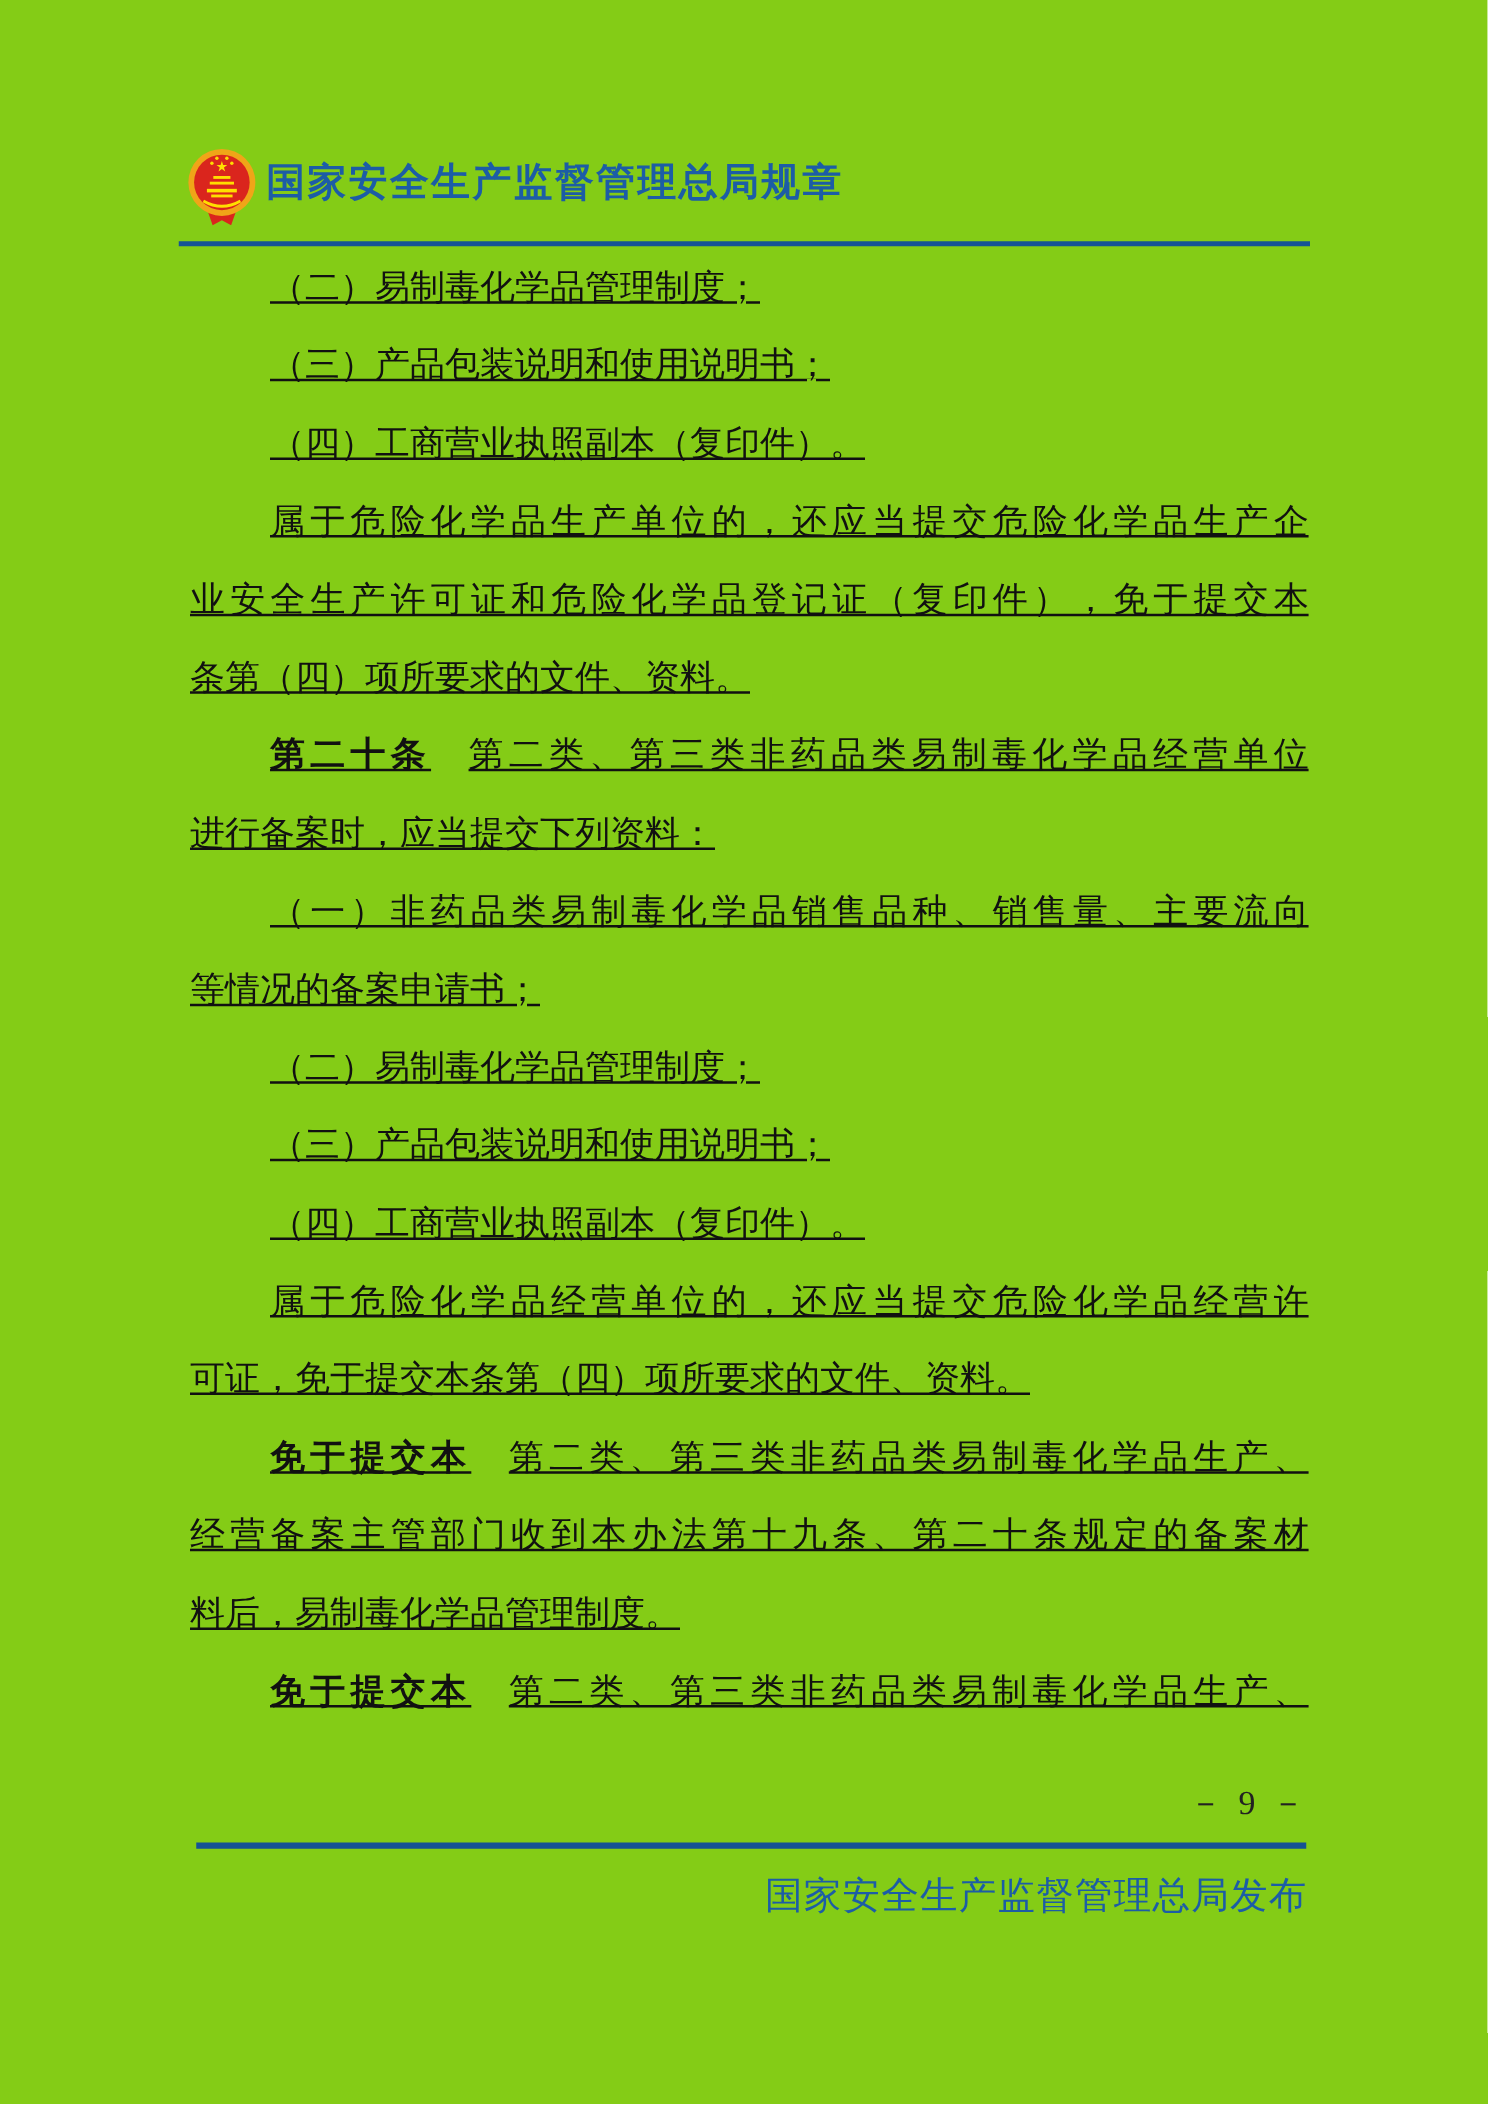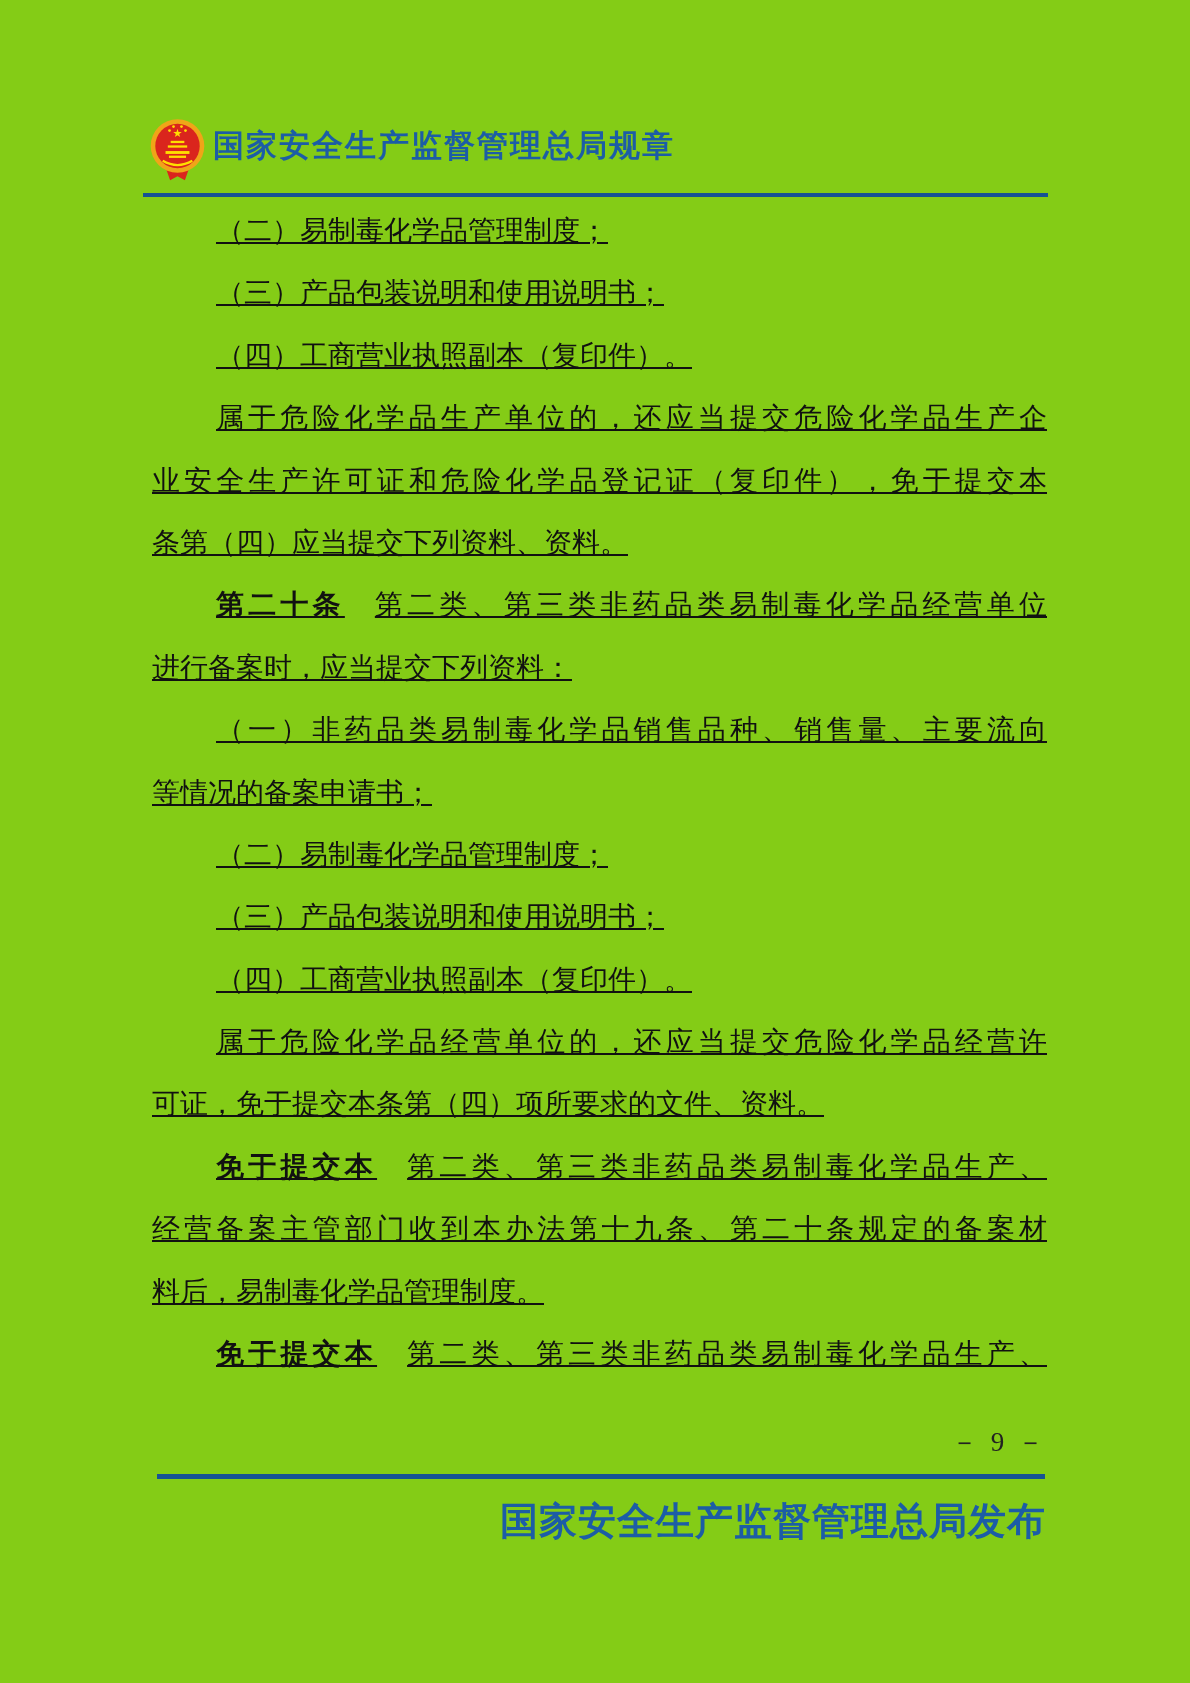--- a/index.html
+++ b/index.html
@@ -25,21 +25,21 @@
     font-size:28px;color:var(--text-black);text-decoration:underline;
   }
   .text-line{height:62.4px;line-height:62.4px;white-space:nowrap;overflow:hidden;}
   .text-line.indent{padding-left:64px;}
   .text-line.justify{white-space:normal;text-align:justify;text-align-last:justify;}
   .article-head{font-weight:bold;margin-right:30px;}
   
   .page-number{position:absolute;top:1424px;right:143px;font-size:27px;color:#222;letter-spacing:3px;white-space:nowrap;}
   .footer-rule{position:absolute;left:157px;top:1474px;width:888px;height:5px;background:var(--rule-blue);}
   .footer-publisher{
-    position:absolute;right:144px;top:1496px;font-size:38px;font-weight:bold;
+    position:absolute;right:144px;top:1496px;font-size:30px;font-weight:normal;
     color:var(--accent-blue);letter-spacing:1px;white-space:nowrap;
   }
 </style>
 </head>
 <body>
 
 <div class="page">
 
   <div>
     <svg class="emblem" viewBox="0 0 100 120" aria-hidden="true">
@@ -60,21 +60,21 @@
     <div class="header-title">国家安全生产监督管理总局规章</div>
     <div class="header-rule"></div>
   </div>
 
   <div class="body-text" id="body-lines">
       <div class="text-line indent"><span>（二）易制毒化学品管理制度；</span></div>
       <div class="text-line indent"><span>（三）产品包装说明和使用说明书；</span></div>
       <div class="text-line indent"><span>（四）工商营业执照副本（复印件）。</span></div>
       <div class="text-line indent justify"><span>属于危险化学品生产单位的，还应当提交危险化学品生产企</span></div>
       <div class="text-line justify"><span>业安全生产许可证和危险化学品登记证（复印件），免于提交本</span></div>
-      <div class="text-line"><span>条第（四）应当提交下列资料、资料。</span></div>
+      <div class="text-line"><span>条第（四）项所要求的文件、资料。</span></div>
       <div class="text-line indent justify"><span class="article-head">第二十条</span><span>第二类、第三类非药品类易制毒化学品经营单位</span></div>
       <div class="text-line"><span>进行备案时，应当提交下列资料：</span></div>
       <div class="text-line indent justify"><span>（一）非药品类易制毒化学品销售品种、销售量、主要流向</span></div>
       <div class="text-line"><span>等情况的备案申请书；</span></div>
       <div class="text-line indent"><span>（二）易制毒化学品管理制度；</span></div>
       <div class="text-line indent"><span>（三）产品包装说明和使用说明书；</span></div>
       <div class="text-line indent"><span>（四）工商营业执照副本（复印件）。</span></div>
       <div class="text-line indent justify"><span>属于危险化学品经营单位的，还应当提交危险化学品经营许</span></div>
       <div class="text-line"><span>可证，免于提交本条第（四）项所要求的文件、资料。</span></div>
       <div class="text-line indent justify"><span class="article-head">免于提交本</span><span>第二类、第三类非药品类易制毒化学品生产、</span></div>

